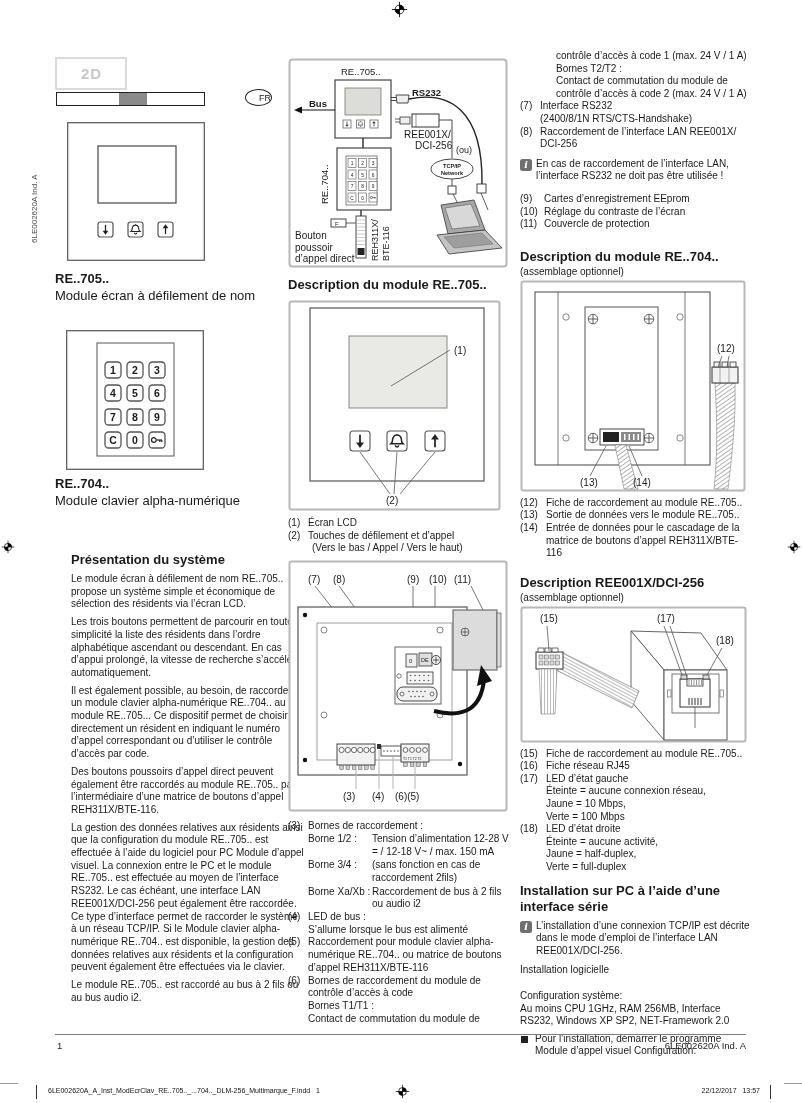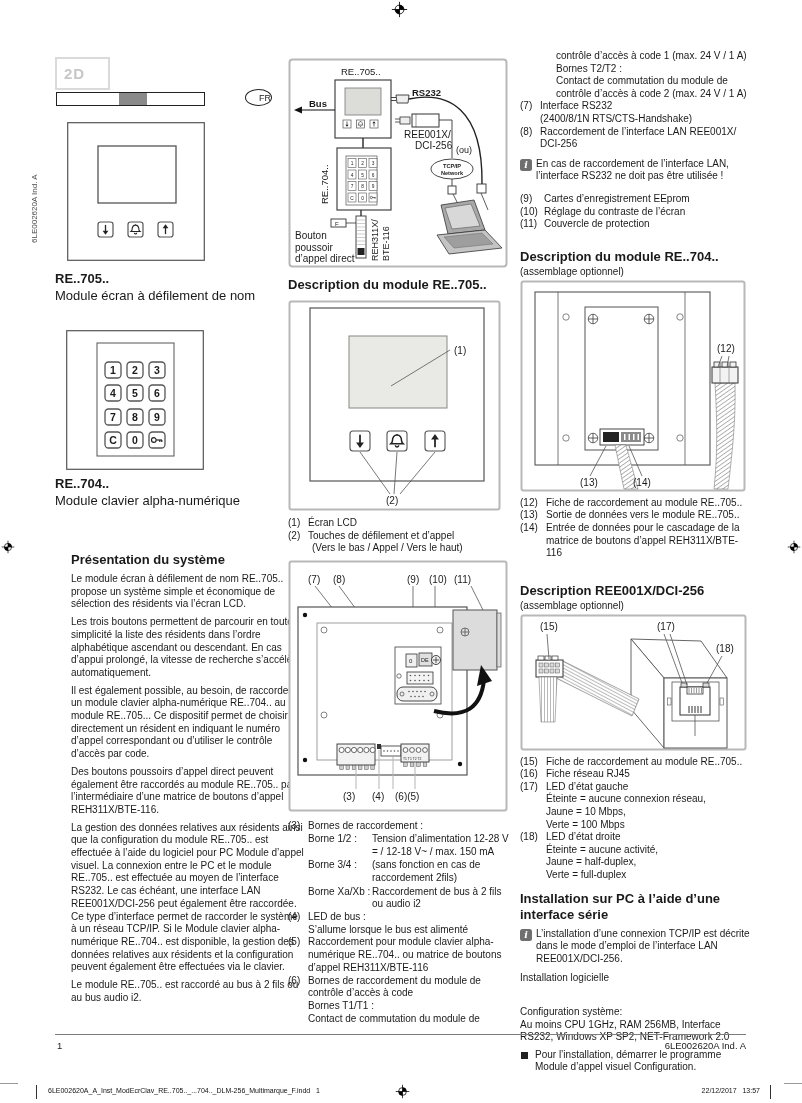--- a/index.html
+++ b/index.html
@@ -17,21 +17,21 @@
   .nm26{flex:0 0 26px}
   .tx{flex:1}
   .bgrid{display:grid;grid-template-columns:64px 1fr;margin-left:20px;row-gap:1px}
   .info{display:flex;margin-top:7px}
   .info-ico{flex:0 0 12px;height:12px;background:#6f6f6f;border-radius:2.5px;color:#fff;
             font:italic bold 9.5px "DejaVu Serif",serif;display:flex;align-items:center;justify-content:center;margin-top:1px}
   .info .tx{margin-left:4px}
   .bullet{display:flex;margin-top:5px}
   .bullet .sq{flex:0 0 7px;height:7px;background:#222;margin:3px 7px 0 1px}
   .badge2d{left:55px;top:57px;width:44px;height:29px;border:2px solid #dadada;color:#c7c7c7;
-           font-weight:bold;font-size:15px;display:flex;align-items:center;padding-left:7px;letter-spacing:1px}
+           font-weight:bold;font-size:15px;display:flex;align-items:center;padding-left:24px;letter-spacing:1px}
   .cbar{left:56px;top:92px;width:147px;height:12px;border:1px solid #222;background:#fff}
   .cbar .seg{position:absolute;left:62px;top:0;width:28px;height:12px;background:#8a8a8a}
   .froval{left:245px;top:89px;width:25px;height:15px;border:1.4px solid #222;border-radius:50%;
           font-size:9px;display:flex;align-items:center;justify-content:flex-end}
   .ptitle{font-size:13px;font-weight:bold;line-height:16px}
   .psub{font-size:13px;line-height:17px}
   .pres p{margin:0 0 5px 0}
   .vside{left:30px;top:243px;transform-origin:0 0;transform:rotate(-90deg);font-size:8px;color:#4a4a4a;white-space:nowrap}
   .frule{left:55px;top:1034px;width:691px;height:1px;background:#7d7d7d}
   .fpg{left:57px;top:1040px;font-size:9.5px;color:#222}
@@ -529,21 +529,21 @@
     <div class="note">
         <span class="nm26">(13)</span>
         <span class="tx">Sortie de données vers le module RE..705..</span>
       </div>
     <div class="note">
         <span class="nm26">(14)</span>
         <span class="tx">Entrée de données pour le cascadage de la matrice de boutons d’appel REH311X/BTE-116</span>
       </div>
   </div>
 
-  <div class="h" style="margin-top:23px">Description REE001X/DCI-256</div>
+  <div class="h" style="margin-top:15px">Description REE001X/DCI-256</div>
   <div class="sub">(assemblage optionnel)</div>
 
   <svg style="display:block;margin-top:2px" width="227" height="137" viewBox="0 0 227 137">
     <rect x="1.5" y="1.5" width="224" height="134" rx="2" fill="#fff" stroke="#b8b8b8" stroke-width="2"></rect>
     <defs>
       <pattern id="h5a" width="3" height="3" patternTransform="rotate(28)" patternUnits="userSpaceOnUse">
           <rect width="3" height="3" fill="#fff"></rect>
           <line x1="0" y1="0" x2="3" y2="0" stroke="#777" stroke-width="1"></line>
         </pattern>
       <pattern id="h5b" width="3" height="3" patternUnits="userSpaceOnUse">
@@ -631,21 +631,21 @@
       </div>
     </div>
   </div>
 
   <div class="h" style="margin-top:9px;width:233px">Installation sur PC à l’aide d’une interface série</div>
   <div class="info" style="margin-top:5px">
     <div class="info-ico">i</div>
     <div class="tx">L’installation d’une connexion TCP/IP est décrite dans le mode d’emploi de l’interface LAN REE001X/DCI-256.</div>
   </div>
   <div class="b" style="margin-top:7px">Installation logicielle</div>
-  <div style="margin-top:21px">
+  <div style="margin-top:13px">
     <div>Configuration système:</div>
     <div>Au moins CPU 1GHz, RAM 256MB, Interface RS232, Windows XP SP2, NET-Framework 2.0</div>
   </div>
   <div class="bullet">
     <div class="sq"></div>
     <div class="tx">Pour l’installation, démarrer le programme Module d’appel visuel Configuration.</div>
   </div>
 </div>
 
 <div class="abs frule"></div>

